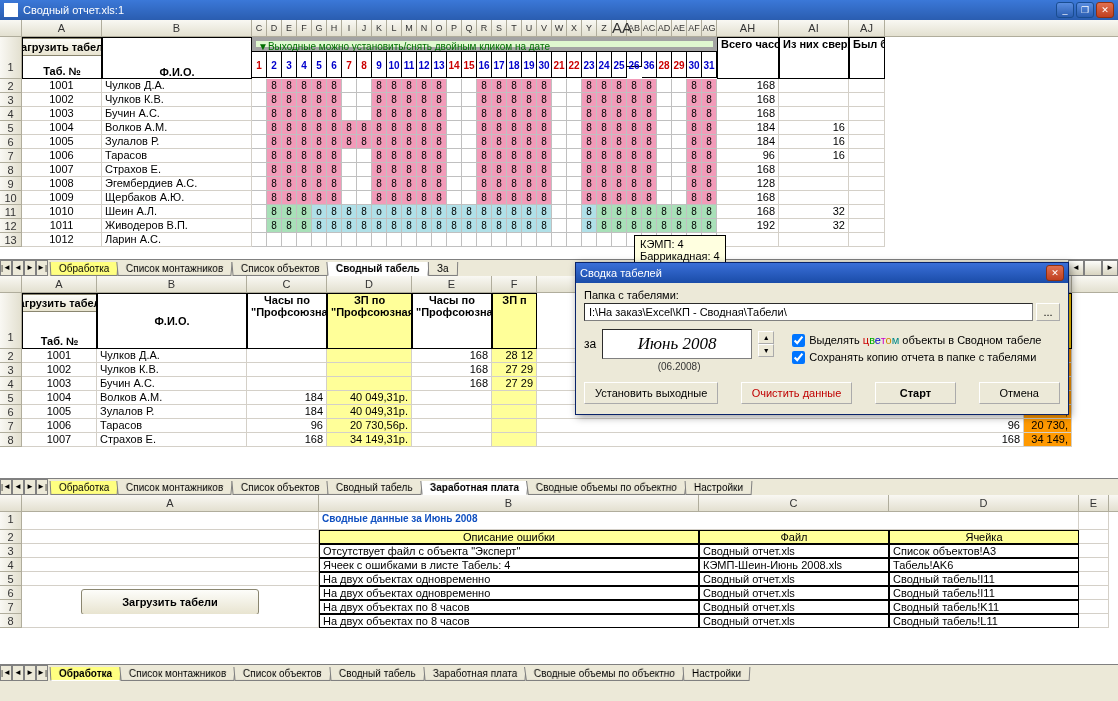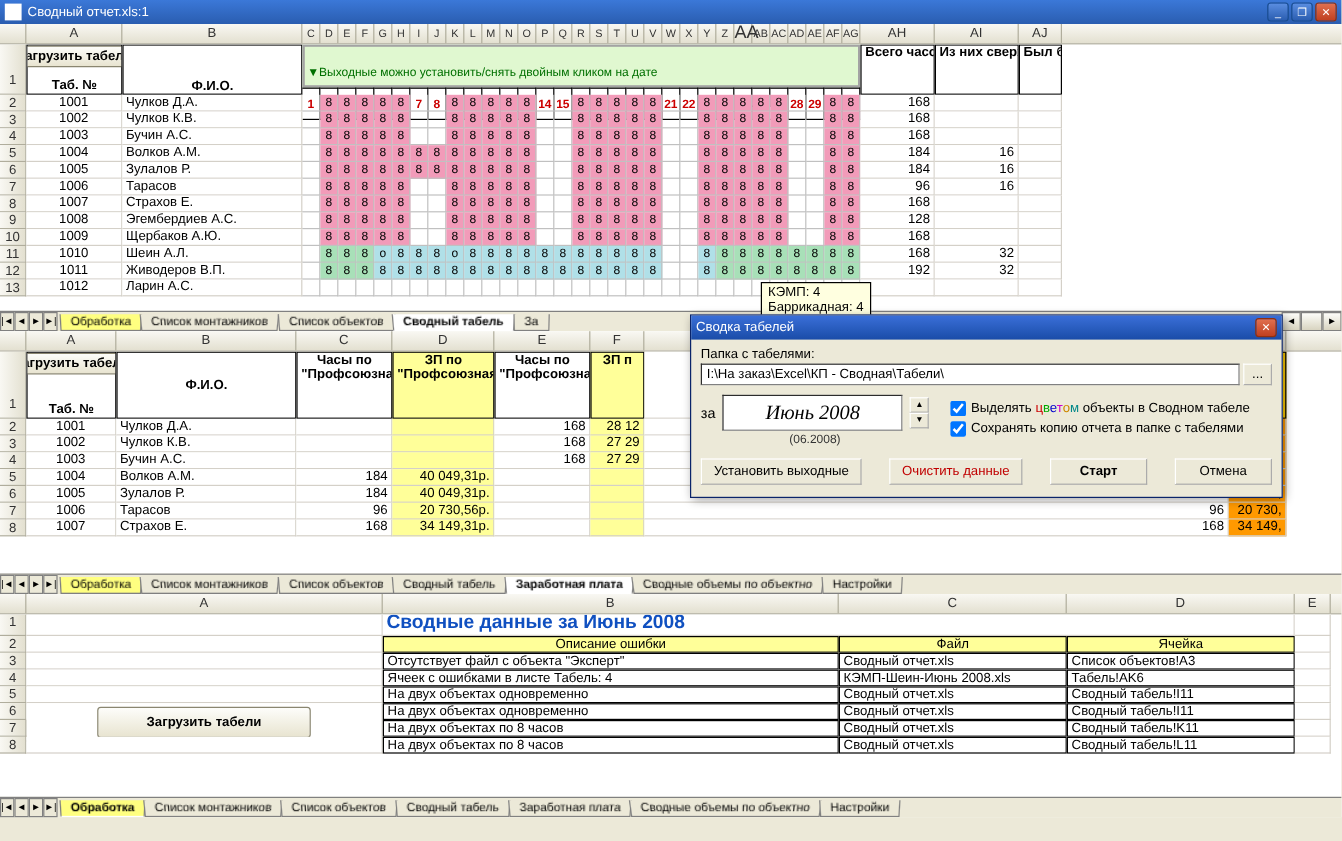--- a/index.html
+++ b/index.html
@@ -31,21 +31,21 @@
 .loadbtn { background: linear-gradient(#fdfdfa,#e8e4d0); border: 1px solid #8a8670; border-radius: 3px; padding: 2px 6px; font-weight: bold; color: #000; cursor: pointer; white-space: nowrap; }
 .loadbtn.big { padding: 6px 40px; }
 
 .daycell { width: 15px; border-right: 1px solid #c0c0c0; border-bottom: 1px solid #c0c0c0; text-align: center; font-size: 10px; line-height: 13px; }
 .pink { background: #f29bb9; }
 .green { background: #a8e0b8; }
 .cyan { background: #b0e0e8; }
 .weekend { color: #c00; font-weight: bold; }
 .weekday { color: #00c; font-weight: bold; }
 
-.hint { background: #e0f8d0; border: 2px solid #a3a3a3; color: #007000; padding: 16px 2px; font-size: 10px; }
+.hint { background: #e0f8d0; border: 4px solid #a3a3a3; color: #007000; padding: 0 2px; font-size: 10px; }
 
 .tabstrip { height: 17px; background: #ece9d8; display: flex; align-items: flex-end; border-top: 1px solid #808080; position: relative; padding-left: 50px; }
 .tabstrip .navbtns { position: absolute; left: 0; top: 0; display: flex; }
 .tabstrip .navbtn { width: 12px; height: 16px; border: 1px solid #808080; background: #ece9d8; text-align: center; font-size: 8px; line-height: 14px; cursor: pointer; }
 .tab { background: #ece9d8; border: 1px solid #808080; border-top: none; padding: 1px 8px; margin-right: -1px; font-size: 10px; cursor: pointer; transform: perspective(20px) rotateX(-2deg); }
 .tab.active { background: #fff; font-weight: bold; border-bottom: 1px solid #fff; }
 .tab.yellow { background: #ffff80; }
 .sbtn { width: 16px; height: 16px; background: linear-gradient(#fdfdfa,#d8d4c0); border: 1px solid #808080; text-align: center; font-size: 8px; line-height: 13px; cursor: pointer; }
 
 .yellow-bg { background: #ffff99; }
@@ -155,21 +155,21 @@
               <div class="daycell weekday" style="height:27px;line-height:27px;border:1px solid #000; border-left:none;">17</div>
               <div class="daycell weekday" style="height:27px;line-height:27px;border:1px solid #000; border-left:none;">18</div>
               <div class="daycell weekday" style="height:27px;line-height:27px;border:1px solid #000; border-left:none;">19</div>
               <div class="daycell weekday" style="height:27px;line-height:27px;border:1px solid #000; border-left:none;">30</div>
               <div class="daycell weekend" style="height:27px;line-height:27px;border:1px solid #000; border-left:none;">21</div>
               <div class="daycell weekend" style="height:27px;line-height:27px;border:1px solid #000; border-left:none;">22</div>
               <div class="daycell weekday" style="height:27px;line-height:27px;border:1px solid #000; border-left:none;">23</div>
               <div class="daycell weekday" style="height:27px;line-height:27px;border:1px solid #000; border-left:none;">24</div>
               <div class="daycell weekday" style="height:27px;line-height:27px;border:1px solid #000; border-left:none;">25</div>
               <div class="daycell weekday" style="height:16px;line-height:27px;border:1px solid #000; border-left:none;">26</div>
-              <div class="daycell weekday" style="height:27px;line-height:27px;border:1px solid #000; border-left:none;">27</div>
+              <div class="daycell weekday" style="height:27px;line-height:27px;border:1px solid #000; border-left:none;">36</div>
               <div class="daycell weekend" style="height:27px;line-height:27px;border:1px solid #000; border-left:none;">28</div>
               <div class="daycell weekend" style="height:27px;line-height:27px;border:1px solid #000; border-left:none;">29</div>
               <div class="daycell weekday" style="height:27px;line-height:27px;border:1px solid #000; border-left:none;">30</div>
               <div class="daycell weekday" style="height:27px;line-height:27px;border:1px solid #000; border-left:none;">31</div>
             </div>
           </div>
           <div class="cell hdr" style="width:62px;height:42px;font-weight:bold;">Всего часов</div>
           <div class="cell hdr" style="width:70px;height:42px;font-weight:bold;">Из них сверхурочно</div>
           <div class="cell hdr" style="width:36px;height:42px;font-weight:bold;">Был болен</div>
         </div>
@@ -798,21 +798,21 @@
     <div class="ch" style="width:297px">A</div>
     <div class="ch" style="width:380px">B</div>
     <div class="ch" style="width:190px">C</div>
     <div class="ch" style="width:190px">D</div>
     <div class="ch" style="width:30px">E</div>
       </div>
     <div class="grid" id="p3grid" style="height: 152px; position: relative;">
         <div class="grow" style="height:18px;">
           <div class="rowhead" style="height:18px;">1</div>
           <div class="cell" style="width:297px;height:18px;"></div>
-          <div class="cell" style="width:760px;height:18px;color:#1050c0;font-size:16px;font-weight:bold;">Сводные данные за Июнь 2008</div>
+          <div class="cell" style="width:760px;height:18px;color:#1050c0;font-size:10px;font-weight:bold;">Сводные данные за Июнь 2008</div>
           <div class="cell" style="width:30px;height:18px;"></div>
         </div>
         <div class="grow">
           <div class="rowhead">2</div>
           <div class="cell" style="width:297px"></div>
           <div class="cell center yellow-bg" style="width:380px;border:1px solid #000;">Описание ошибки</div>
           <div class="cell center yellow-bg" style="width:190px;border:1px solid #000;">Файл</div>
           <div class="cell center yellow-bg" style="width:190px;border:1px solid #000;">Ячейка</div>
           <div class="cell" style="width:30px"></div>
         </div>

